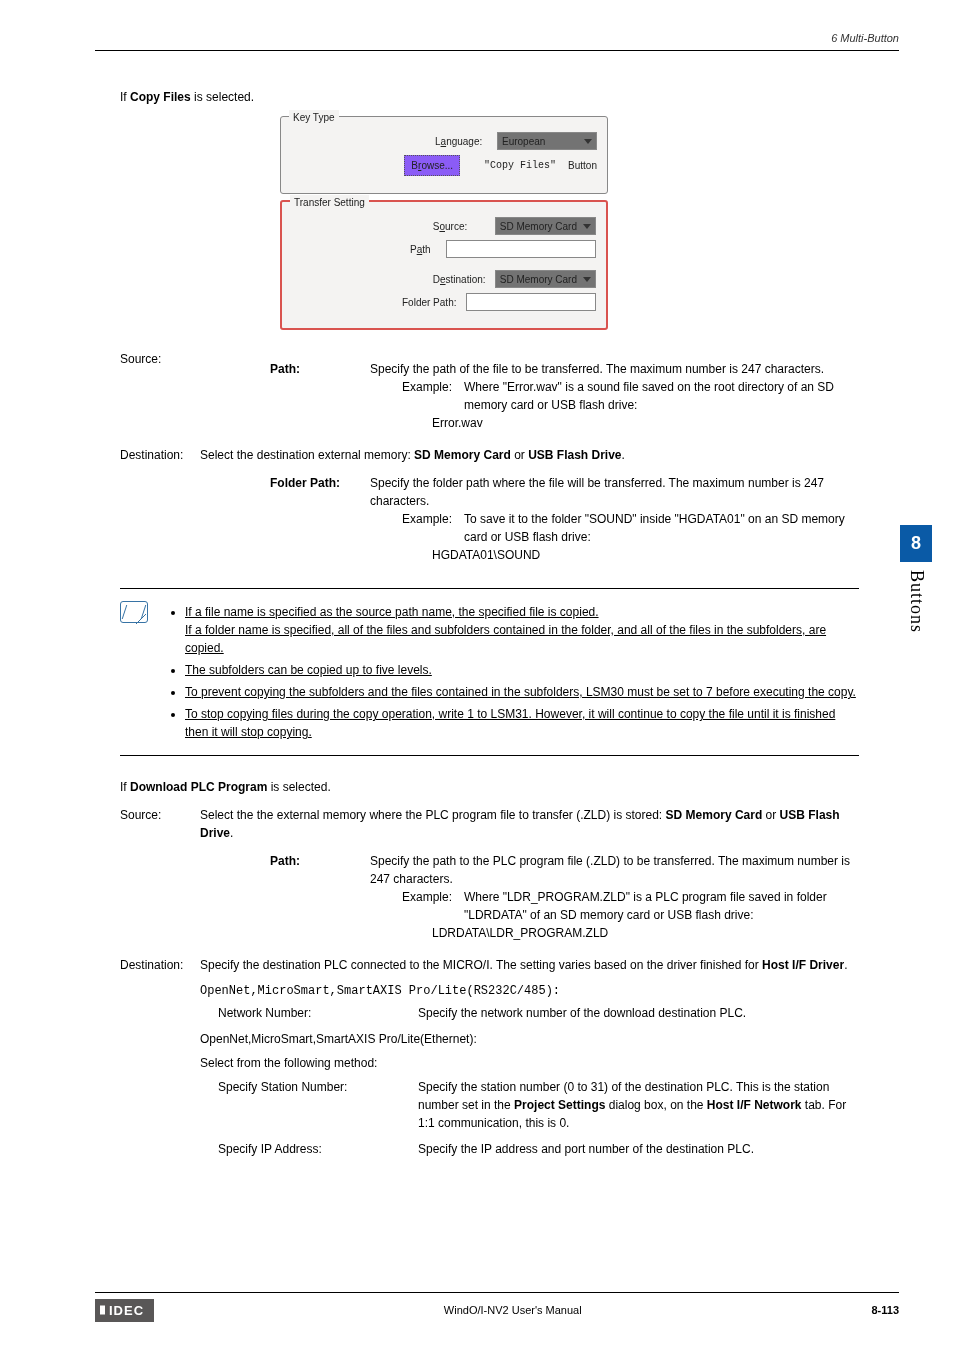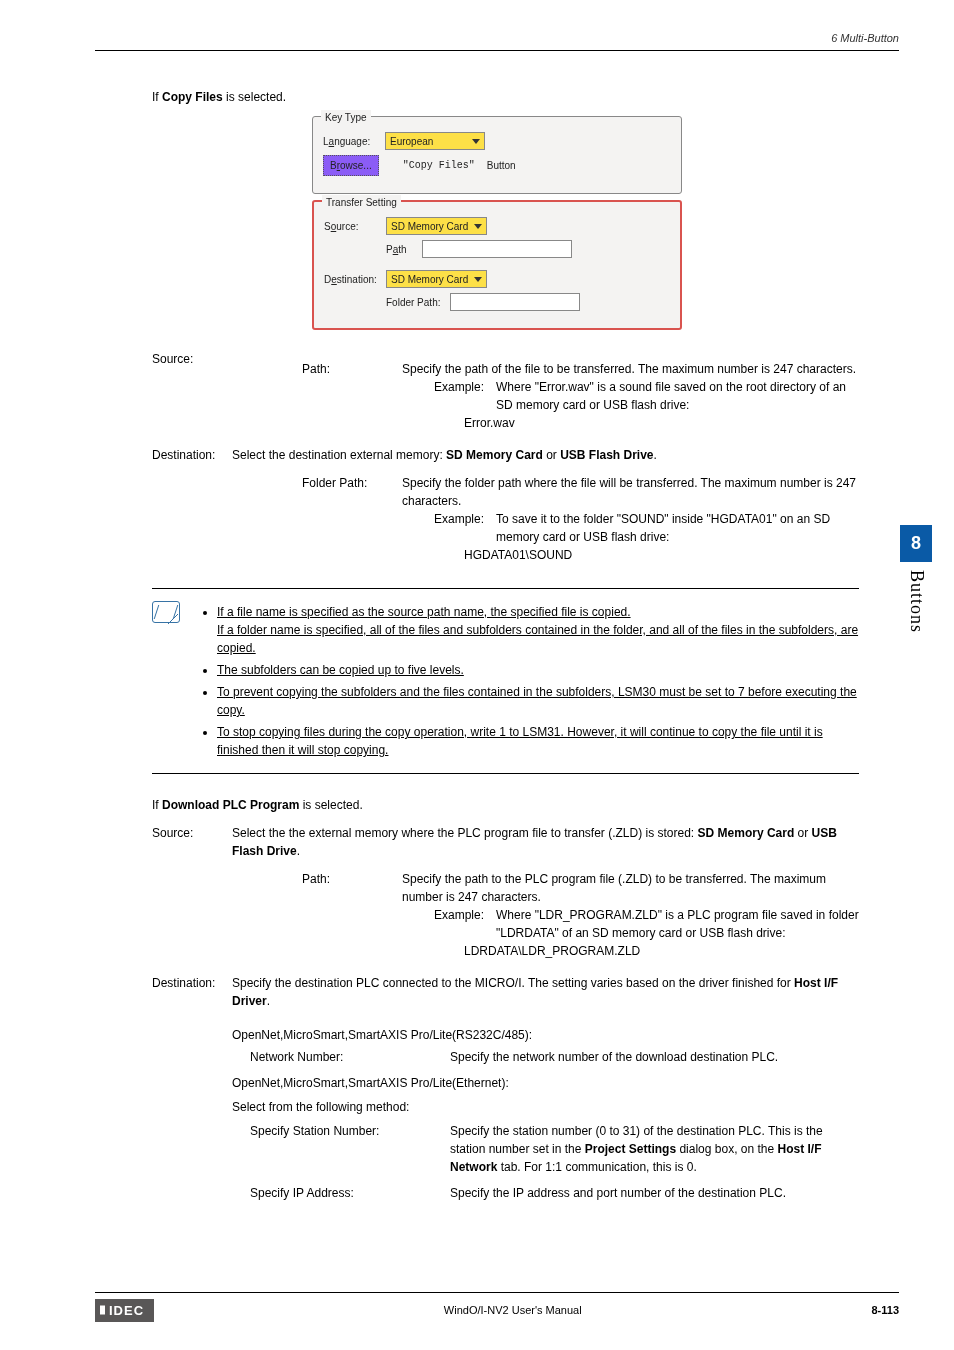--- a/index.html
+++ b/index.html
@@ -21,31 +21,31 @@
     border-bottom: 1px solid #000;
     padding-bottom: 3px;
     text-align: right;
     font-style: italic;
     font-size: 11px;
     color: #333;
   }
   .content {
     position: absolute;
     top: 80px;
-    left: 152px;
+    left: 120px;
     right: 95px;
   }
   .section-heading {
     font-size: 12px;
     margin: 8px 0 10px 0;
   }
   .bold { font-weight: bold; }
   
   .ui-mock {
-    width: 370px;
+    width: 328px;
     margin: 10px 0 20px 160px;
     position: relative;
     border-radius: 8px;
   }
   .sidebar-stripe {
     position: absolute;
     top: 0; bottom: 0;
     width: 6px;
     background: repeating-linear-gradient(0deg,#6aa0c8 0 2px,#fff 2 4px);
   }
@@ -65,25 +65,25 @@
     border: 2px solid #d9534f;
   }
   .group-legend {
     position: absolute;
     top: -7px;
     left: 8px;
     background: #f4f3f2;
     padding: 0 4px;
     font-size: 10px;
   }
-  .row { display: flex; align-items: center; margin: 5px 0; gap: 6px; }
+  .row { display: flex; align-items: center; margin: 5px 0; gap: 6px; justify-content: flex-end; }
   .lbl { width: 56px; font-size: 10px; }
   .dropdown {
     border: 1px solid #888;
-    background: #fde047;
+    background: #737373;
     height: 18px;
     font-size: 10px;
     padding: 1px 18px 1px 4px;
     position: relative;
     display: inline-flex;
     align-items: center;
     min-width: 100px;
   }
   .dropdown::after {
     content: "";
@@ -110,21 +110,21 @@
   .quote-label {
     font-family: "Courier New", monospace;
     font-size: 10px;
     margin-left: 18px;
   }
   
   .defrow { display: flex; margin: 4px 0 10px 0; }
   .defrow .term { width: 80px; flex-shrink:0; }
   .defrow .desc { flex: 1; }
   .subdef { display: flex; margin: 4px 0 4px 0; }
-  .subdef .subterm { width: 100px; flex-shrink:0; }
+  .subdef .subterm { width: 100px; flex-shrink:0;font-weight:bold; }
   .subdef .subdesc { flex: 1; }
   .exline { display: flex; margin-left: 0; }
   .exline .exlabel { width: 62px; flex-shrink:0;margin-left:32px; }
   .ex-indent { margin-left: 62px; }
   .indent-70 { margin-left: 70px; }
   
   .notebox {
     border-top: 1px solid #000;
     border-bottom: 1px solid #000;
     padding: 10px 0 10px 0;
@@ -360,21 +360,21 @@
     </div>
   </div>
 
   <div class="defrow">
     <div class="term">Destination:</div>
     <div class="desc">
       <div>
         <span>Specify the destination PLC connected to the MICRO/I. The setting varies based on the driver finished for </span><span class="bold">Host I/F Driver</span><span>.</span>
       </div>
 
-      <div style="margin-top:16px;">OpenNet,MicroSmart,SmartAXIS Pro/Lite(RS232C/485):</div>
+      <div style="margin-top:8px;font-family:Liberation Mono, monospace;">OpenNet,MicroSmart,SmartAXIS Pro/Lite(RS232C/485):</div>
       <div class="twocol sub-indent">
         <div class="c1">Network Number:</div>
         <div class="c2">Specify the network number of the download destination PLC.</div>
       </div>
 
       <div style="margin-top:8px;">OpenNet,MicroSmart,SmartAXIS Pro/Lite(Ethernet):</div>
       <div class="sub-indent" style="margin:6px 0;">Select from the following method:</div>
 
       <div class="twocol sub-indent">
         <div class="c1">Specify Station Number:</div>

